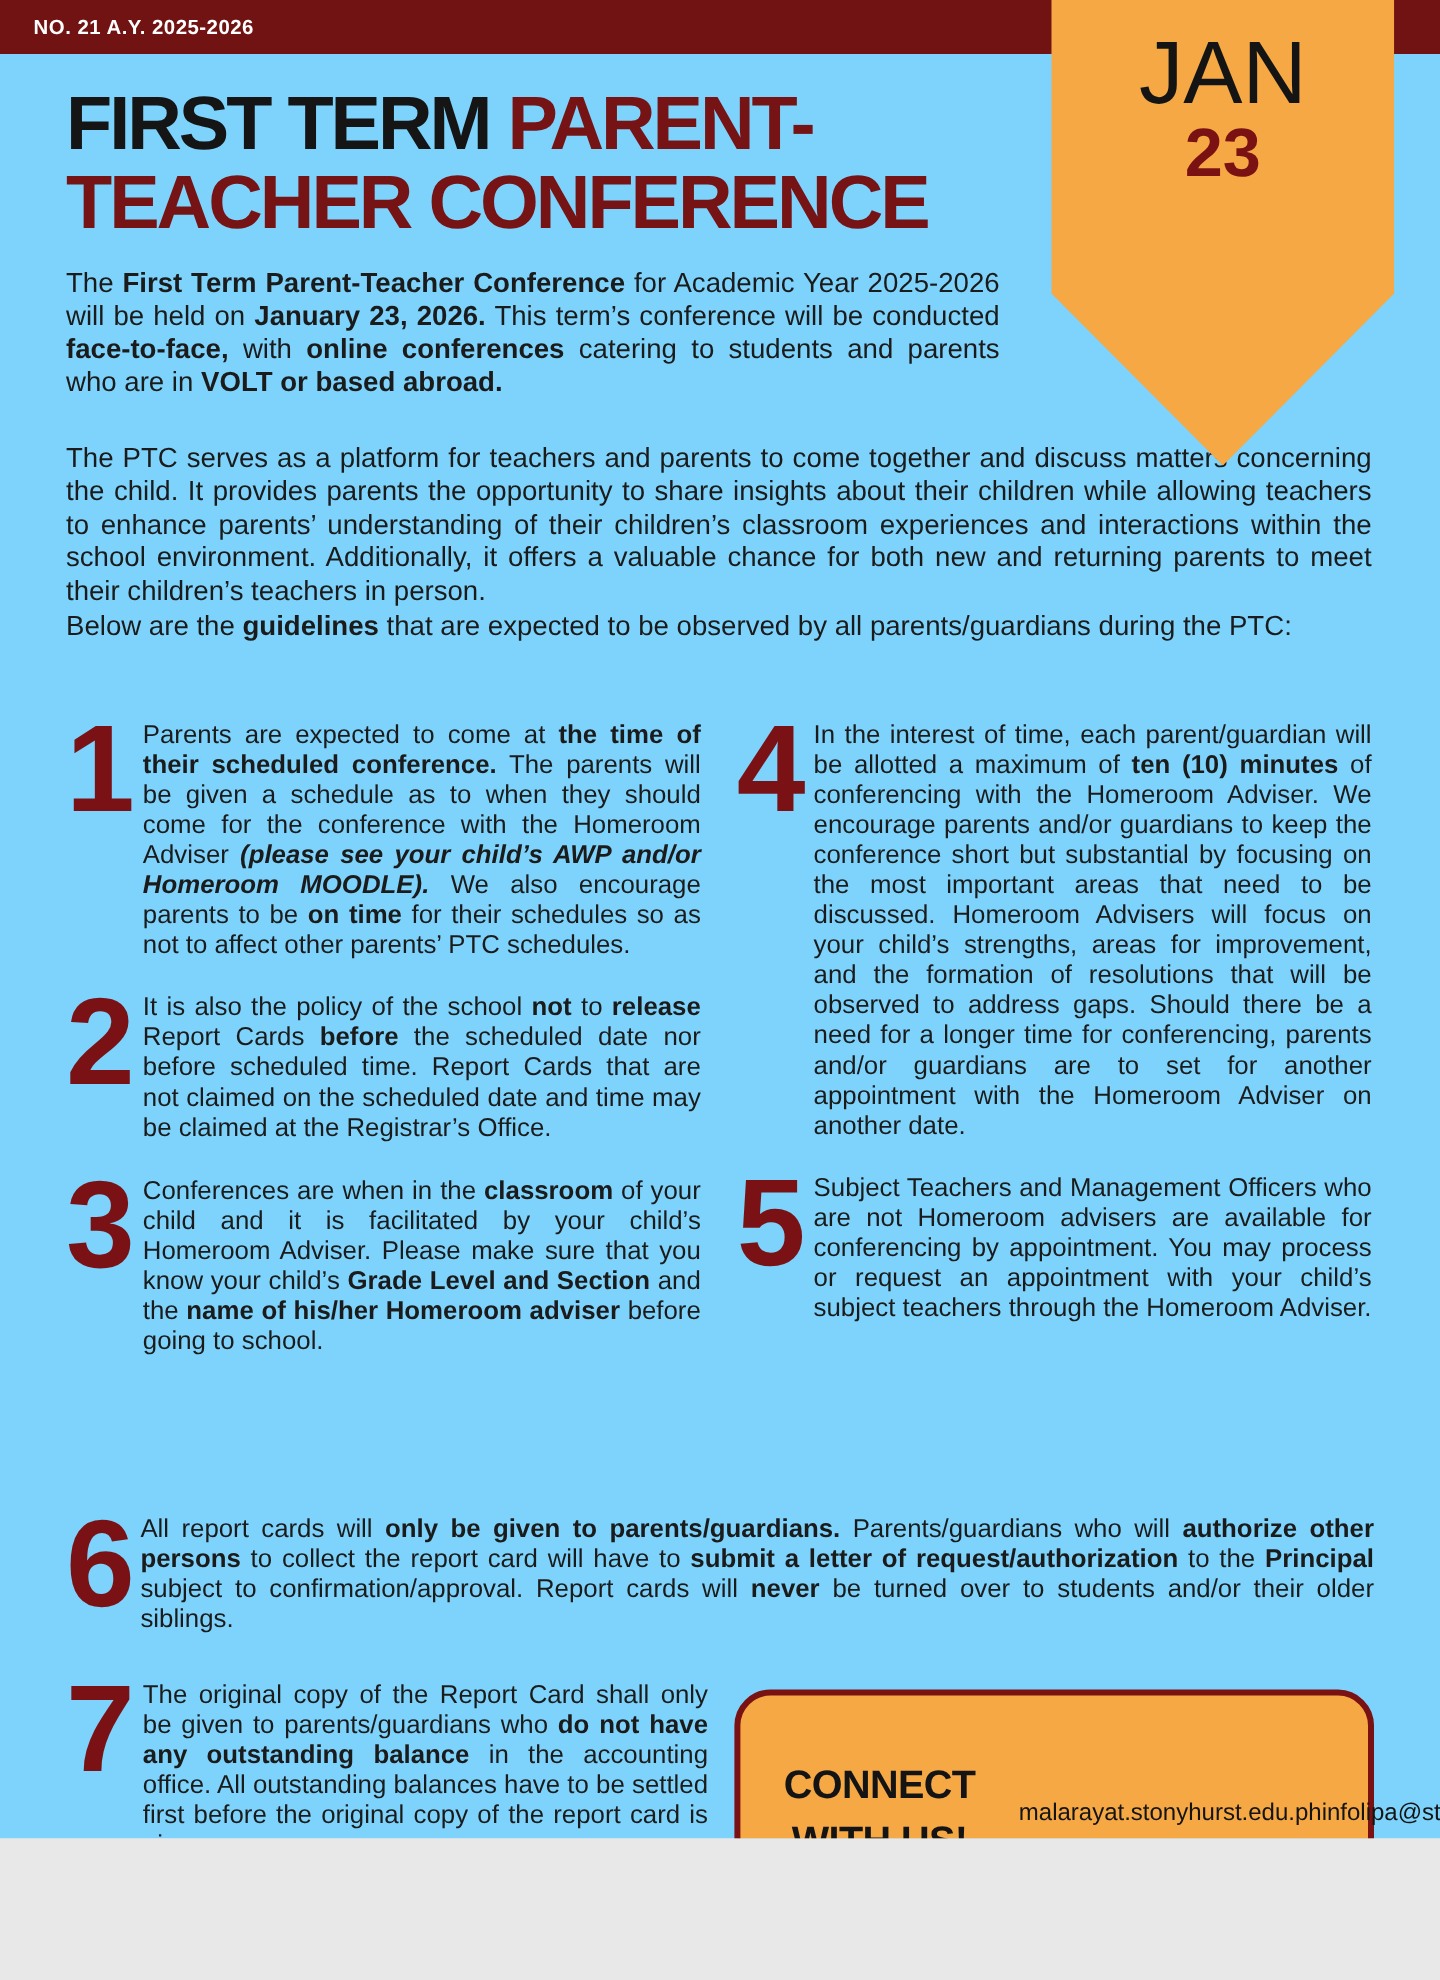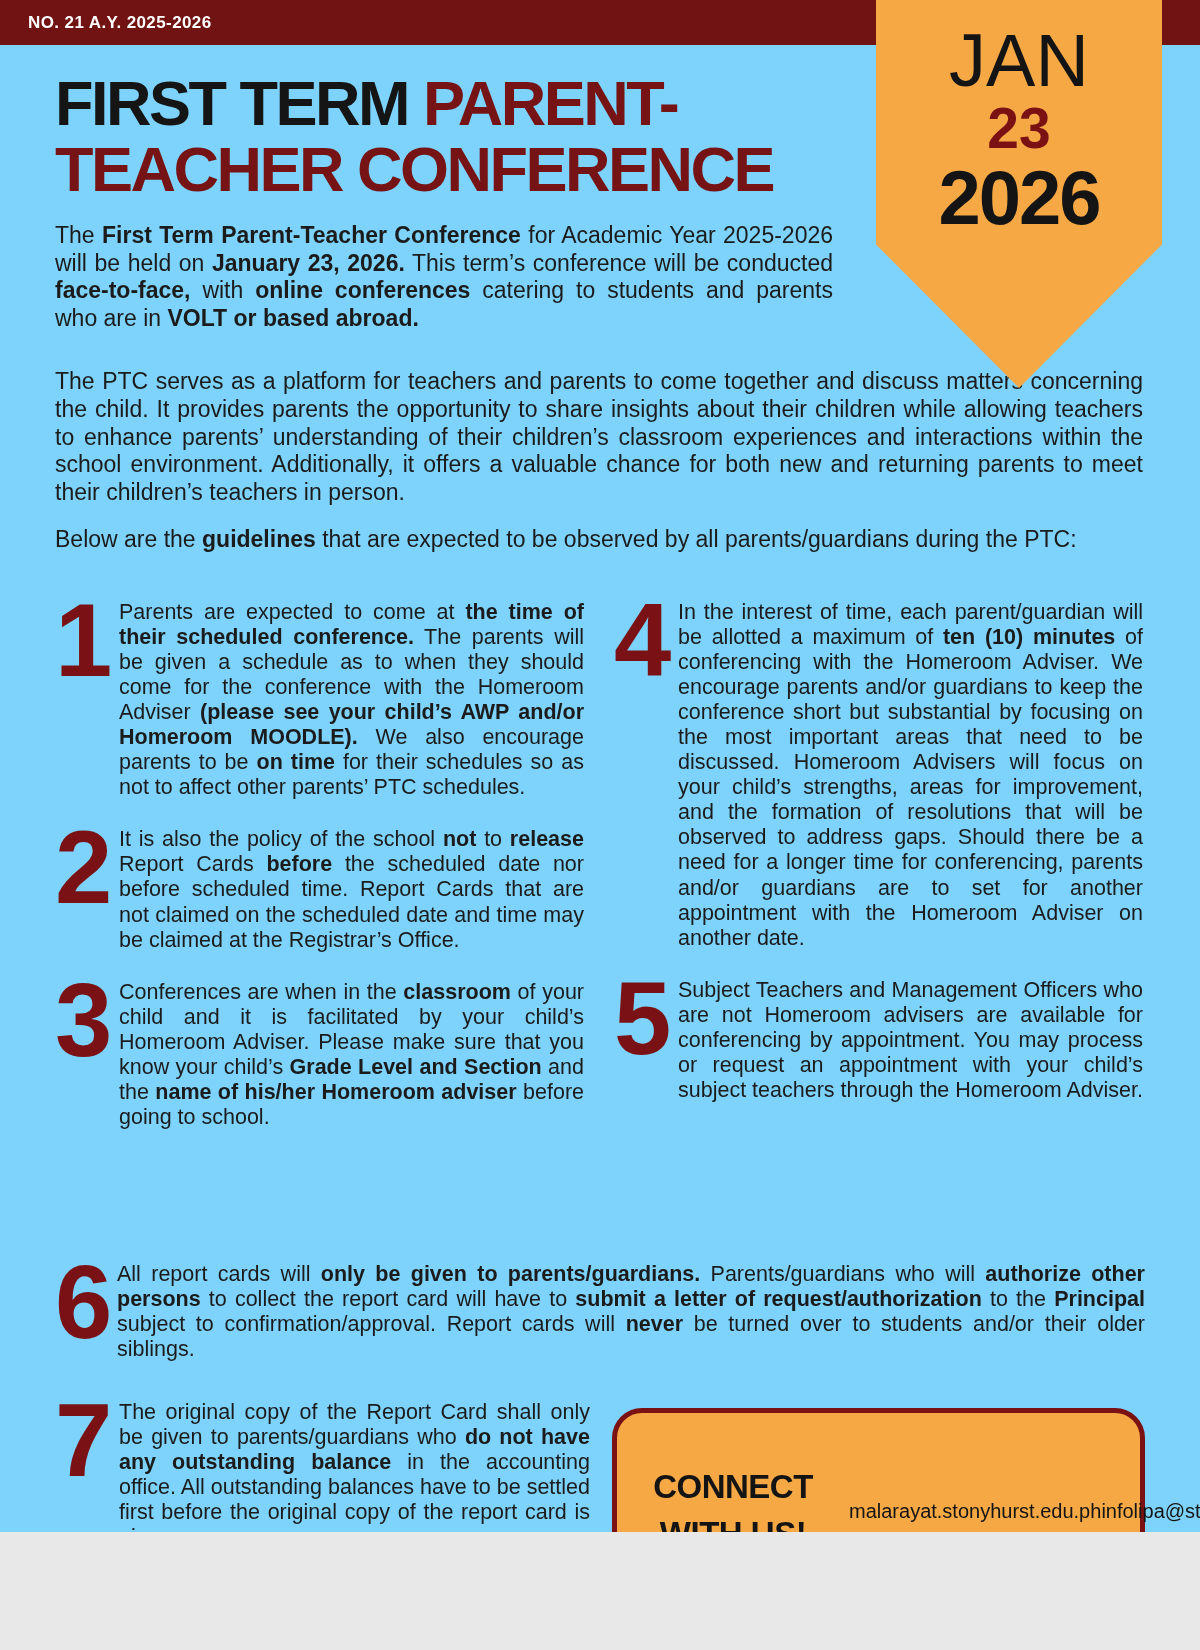--- a/index.html
+++ b/index.html
@@ -29,23 +29,23 @@
   .title {
     position:absolute; top:70px; left:55px; margin:0; width:820px;
     font-size:63px; font-weight:800; line-height:1.05; letter-spacing:-2.5px; color:#151515;
   }
   .tm { color:#751315; }
   .tb { color:#151515; }
   
   .para { position:absolute; left:55px; text-align:justify; margin:0; }
   .intro { top:222px; width:778px; font-size:23px; line-height:1.2; }
   .about { top:368px; width:1088px; font-size:23px; line-height:1.21; }
-  .guide-intro { top:526px; width:1088px; font-size:23px; line-height:1.21; text-align:left; }
+  .guide-intro { top:508px; width:1088px; font-size:23px; line-height:1.21; text-align:left; }
   .b { font-weight:700; }
-  .i { }
+  .i { font-style:italic; }
   
   .cols { position:absolute; top:600px; left:55px; width:1088px; display:flex; gap:30px; }
   .col  { flex:1; display:flex; flex-direction:column; gap:27px; }
   .gitem { display:flex; align-items:flex-start; }
   .gnum {
     flex:0 0 64px; width:64px; color:#7a1215;
     font-size:103px; font-weight:800; line-height:.8; letter-spacing:-4px;
   }
   .gtext { flex:1; font-size:21.5px; line-height:1.165; text-align:justify; color:#1b1b1b; }
   .item6 { position:absolute; top:1262px; left:55px; width:1090px; }
@@ -70,21 +70,20 @@
 
 <div class="page">
 
   <div class="topbar">
     <span>NO. 21 A.Y. 2025-2026</span>
   </div>
 
   <div class="banner">
     <div class="month">JAN</div>
     <div class="day">23</div>
-    <div class="year">2026</div>
   </div>
 
   <h1 class="title"><span class="tb">FIRST TERM </span><span class="tm">PARENT-</span><br><span class="tm">TEACHER CONFERENCE</span></h1>
 
   <p class="para intro"><span>The </span><span class="b">First Term Parent-Teacher Conference</span><span> for Academic Year 2025-2026 will be held on </span><span class="b">January 23, 2026.</span><span> This term’s conference will be conducted </span><span class="b">face-to-face,</span><span> with </span><span class="b">online conferences</span><span> catering to students and parents who are in </span><span class="b">VOLT or based abroad.</span></p>
 
   <p class="para about">The PTC serves as a platform for teachers and parents to come together and discuss matters concerning the child. It provides parents the opportunity to share insights about their children while allowing teachers to enhance parents’ understanding of their children’s classroom experiences and interactions within the school environment. Additionally, it offers a valuable chance for both new and returning parents to meet their children’s teachers in person.</p>
 
   <p class="para guide-intro"><span>Below are the </span><span class="b">guidelines</span><span> that are expected to be observed by all parents/guardians during the PTC:</span></p>
 

